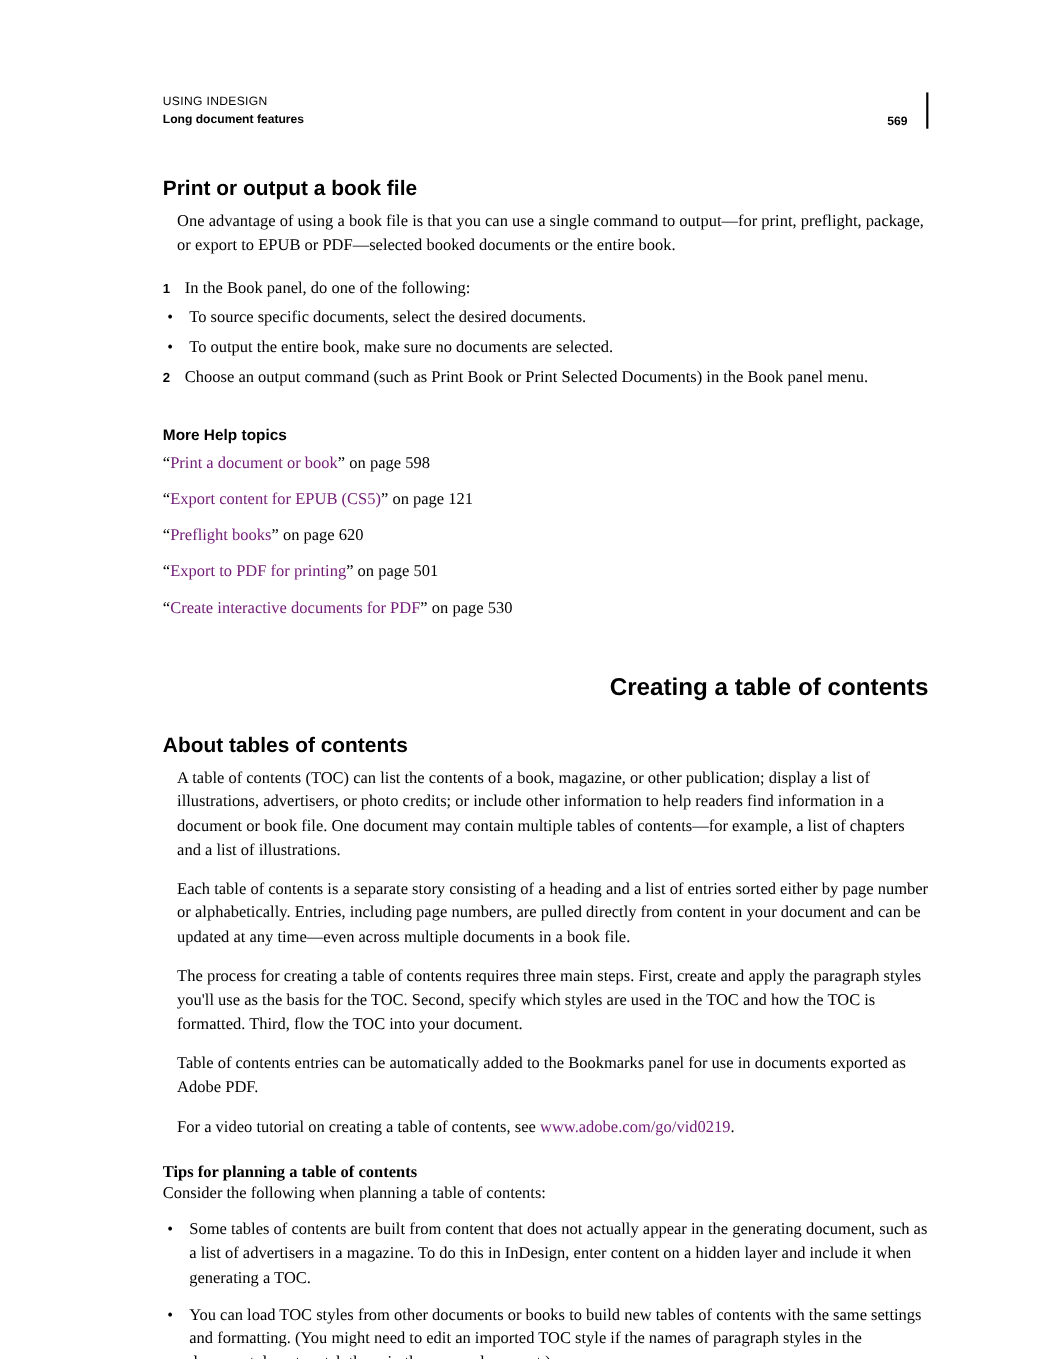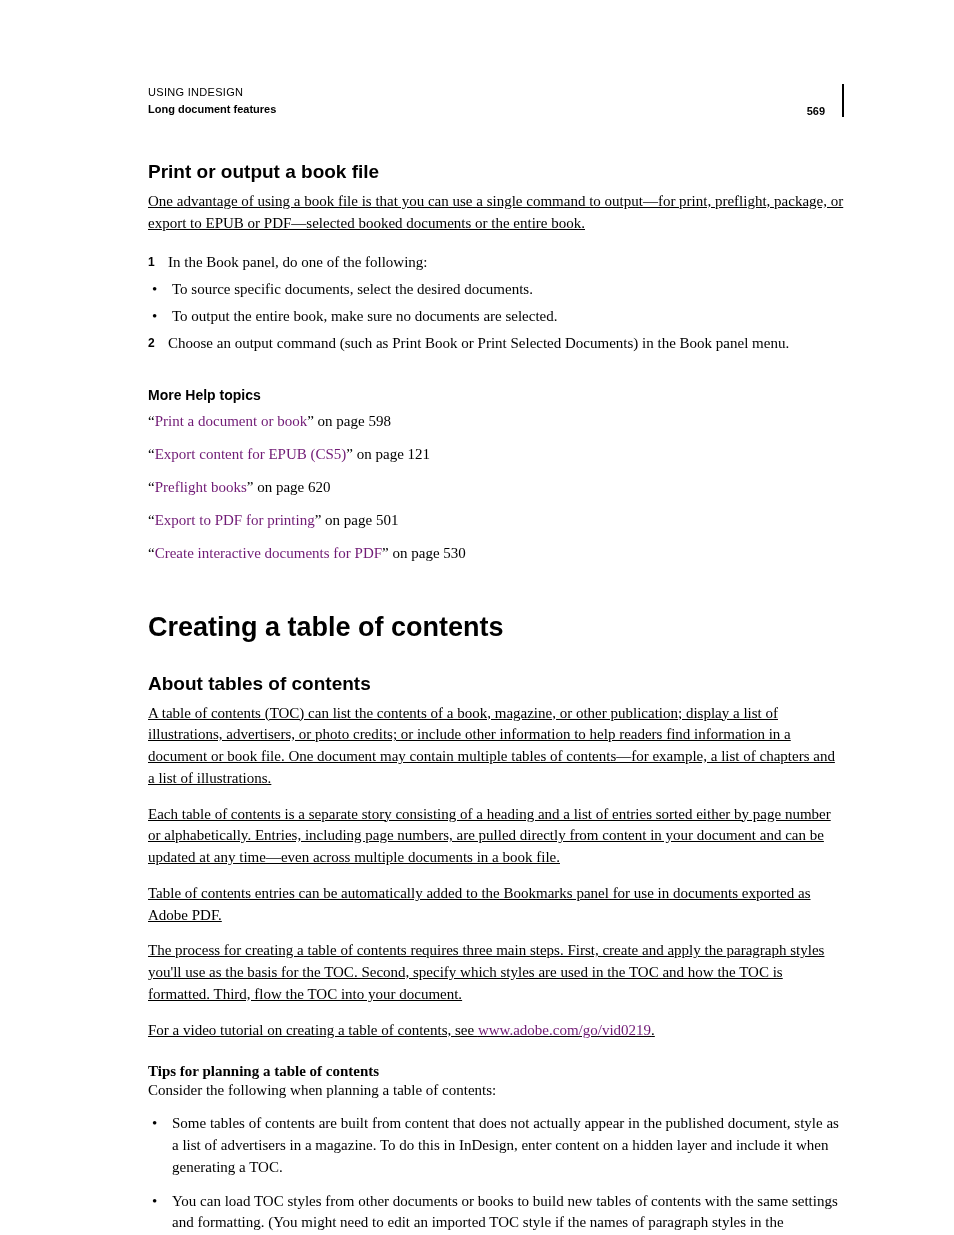--- a/index.html
+++ b/index.html
@@ -40,28 +40,28 @@
   }
   h2.section-title {
     font-family: "Myriad Pro", "Helvetica Neue", Arial, sans-serif;
     font-weight: bold;
     font-size: 19px;
     margin: 0 0 8px 0;
   }
   h1.chapter-title {
     font-family: "Myriad Pro", "Helvetica Neue", Arial, sans-serif;
     font-weight: bold;
-    font-size: 27px;
+    font-size: 22px;
     margin: 48px 0 30px 0;
+    text-align: right;
   }
   p.body {
     font-size: 15px;
     line-height: 1.45;
-    margin: 0 0 14px 0;
-    text-decoration: underline;
+    margin: 0 0 14px 13px;
   }
   .steps {
     margin: 0 0 30px 0;
   }
   .step-row {
     display: flex;
     font-size: 15px;
     line-height: 1.8;
   }
   .step-num {
@@ -167,32 +167,32 @@
     <p><span>“</span><a class="xref">Preflight books</a><span>” on page 620</span></p>
     <p><span>“</span><a class="xref">Export to PDF for printing</a><span>” on page 501</span></p>
     <p><span>“</span><a class="xref">Create interactive documents for PDF</a><span>” on page 530</span></p>
   </div>
 
   <h1 class="chapter-title">Creating a table of contents</h1>
 
   <h2 class="section-title">About tables of contents</h2>
   <p class="body">A table of contents (TOC) can list the contents of a book, magazine, or other publication; display a list of illustrations, advertisers, or photo credits; or include other information to help readers find information in a document or book file. One document may contain multiple tables of contents—for example, a list of chapters and a list of illustrations.</p>
   <p class="body">Each table of contents is a separate story consisting of a heading and a list of entries sorted either by page number or alphabetically. Entries, including page numbers, are pulled directly from content in your document and can be updated at any time—even across multiple documents in a book file.</p>
+  <p class="body">The process for creating a table of contents requires three main steps. First, create and apply the paragraph styles you'll use as the basis for the TOC. Second, specify which styles are used in the TOC and how the TOC is formatted. Third, flow the TOC into your document.</p>
   <p class="body">Table of contents entries can be automatically added to the Bookmarks panel for use in documents exported as Adobe PDF.</p>
-  <p class="body">The process for creating a table of contents requires three main steps. First, create and apply the paragraph styles you'll use as the basis for the TOC. Second, specify which styles are used in the TOC and how the TOC is formatted. Third, flow the TOC into your document.</p>
   <p class="body">
     <span>For a video tutorial on creating a table of contents, see </span><a class="xref">www.adobe.com/go/vid0219</a><span>.</span>
   </p>
 
   <div class="tips-title">Tips for planning a table of contents</div>
   <div class="tips-intro">Consider the following when planning a table of contents:</div>
   <ul class="tips">
     <li>
       <div class="dot">•</div>
-      <div class="txt">Some tables of contents are built from content that does not actually appear in the published document, style as a list of advertisers in a magazine. To do this in InDesign, enter content on a hidden layer and include it when generating a TOC.</div>
+      <div class="txt">Some tables of contents are built from content that does not actually appear in the generating document, such as a list of advertisers in a magazine. To do this in InDesign, enter content on a hidden layer and include it when generating a TOC.</div>
     </li>
     <li>
       <div class="dot">•</div>
       <div class="txt">You can load TOC styles from other documents or books to build new tables of contents with the same settings and formatting. (You might need to edit an imported TOC style if the names of paragraph styles in the document do not match those in the source document.)</div>
     </li>
   </ul>
 
 </div>
 
 </body></html>

